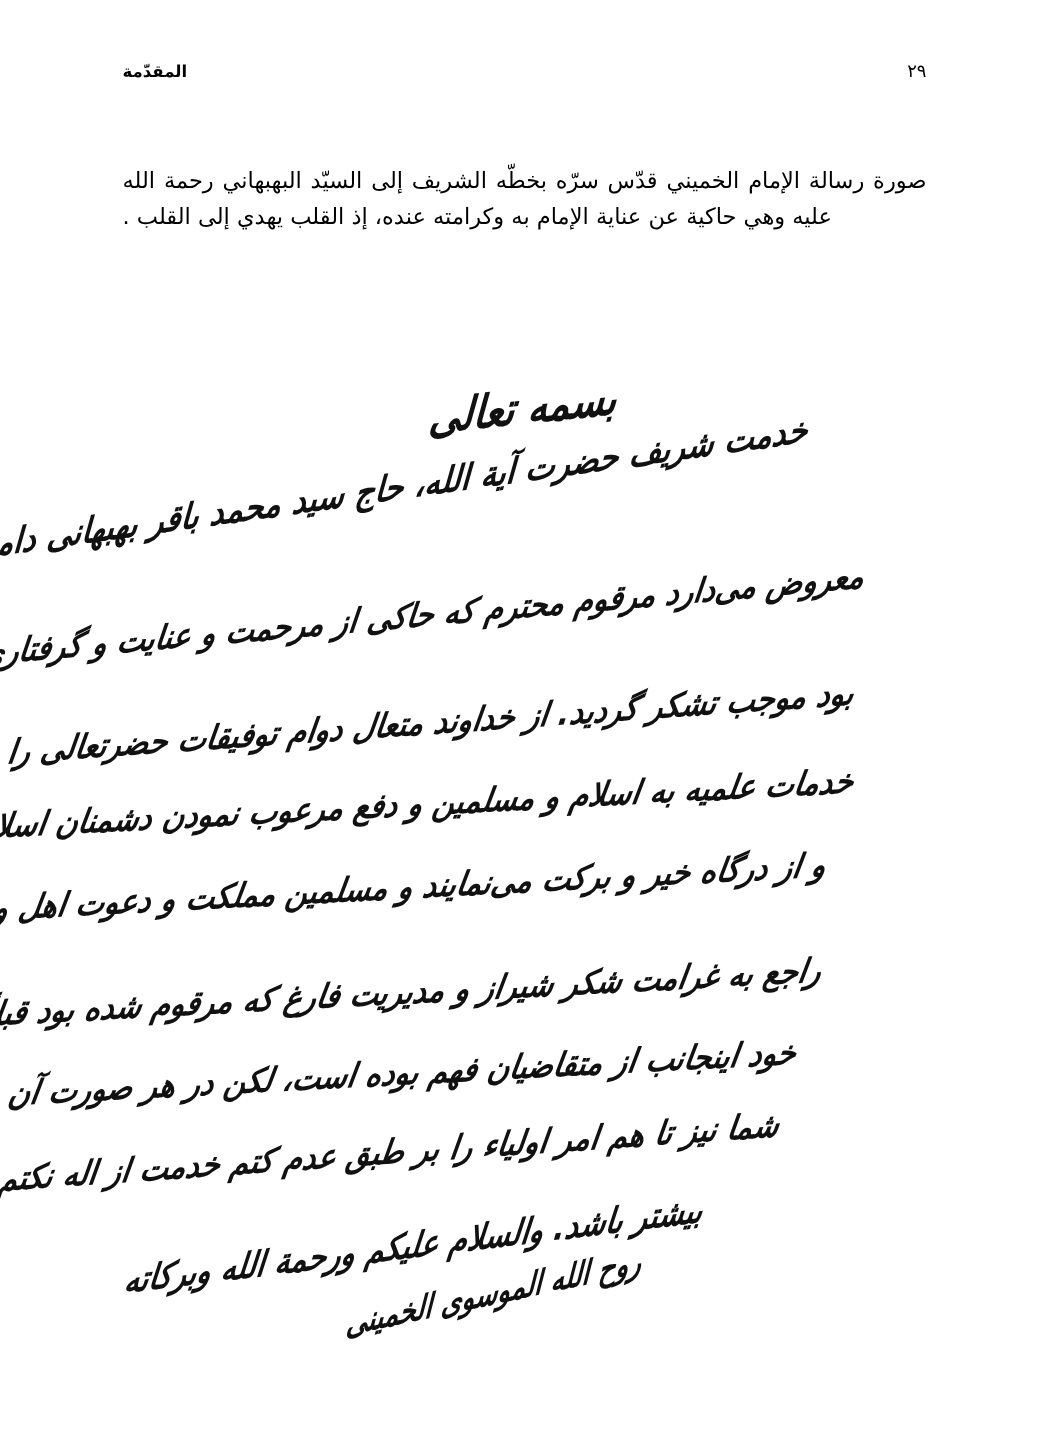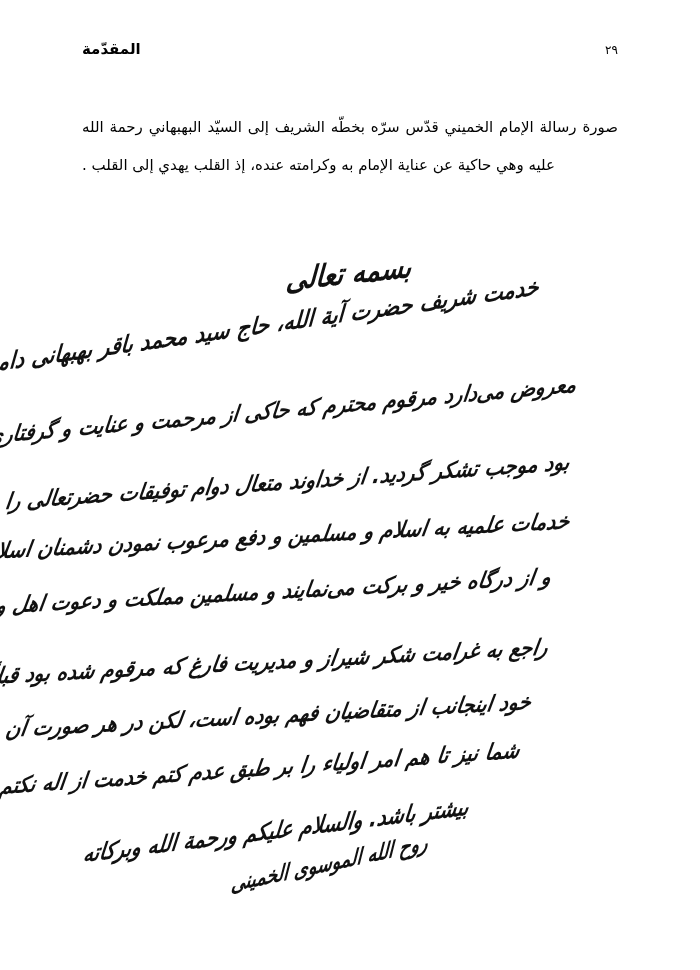--- a/index.html
+++ b/index.html
@@ -38,38 +38,38 @@
   }
   .folio {
     font-family: "DejaVu Sans", sans-serif;
     font-size: 12px;
     letter-spacing: 1px;
     color: #000;
     direction: rtl;
   }
   .header-title {
     font-family: "DejaVu Sans", sans-serif;
-    font-size: 15px;
+    font-size: 11px;
     font-weight: bold;
     color: #000;
     direction: rtl;
   }
 
   
   .intro {
     position: absolute;
     top: 108px;
     right: 82px;
     left: 82px;
     direction: rtl;
     text-align: justify;
     text-align-last: left;
     font-family: "DejaVu Sans", sans-serif;
     font-size: 15px;
-    line-height: 38px;
+    line-height: 24px;
     color: #000;
   }
   .intro p { margin: 0; }
 
   
   .facsimile {
     position: absolute;
     top: 240px;
     right: 60px;
     left: 60px;

